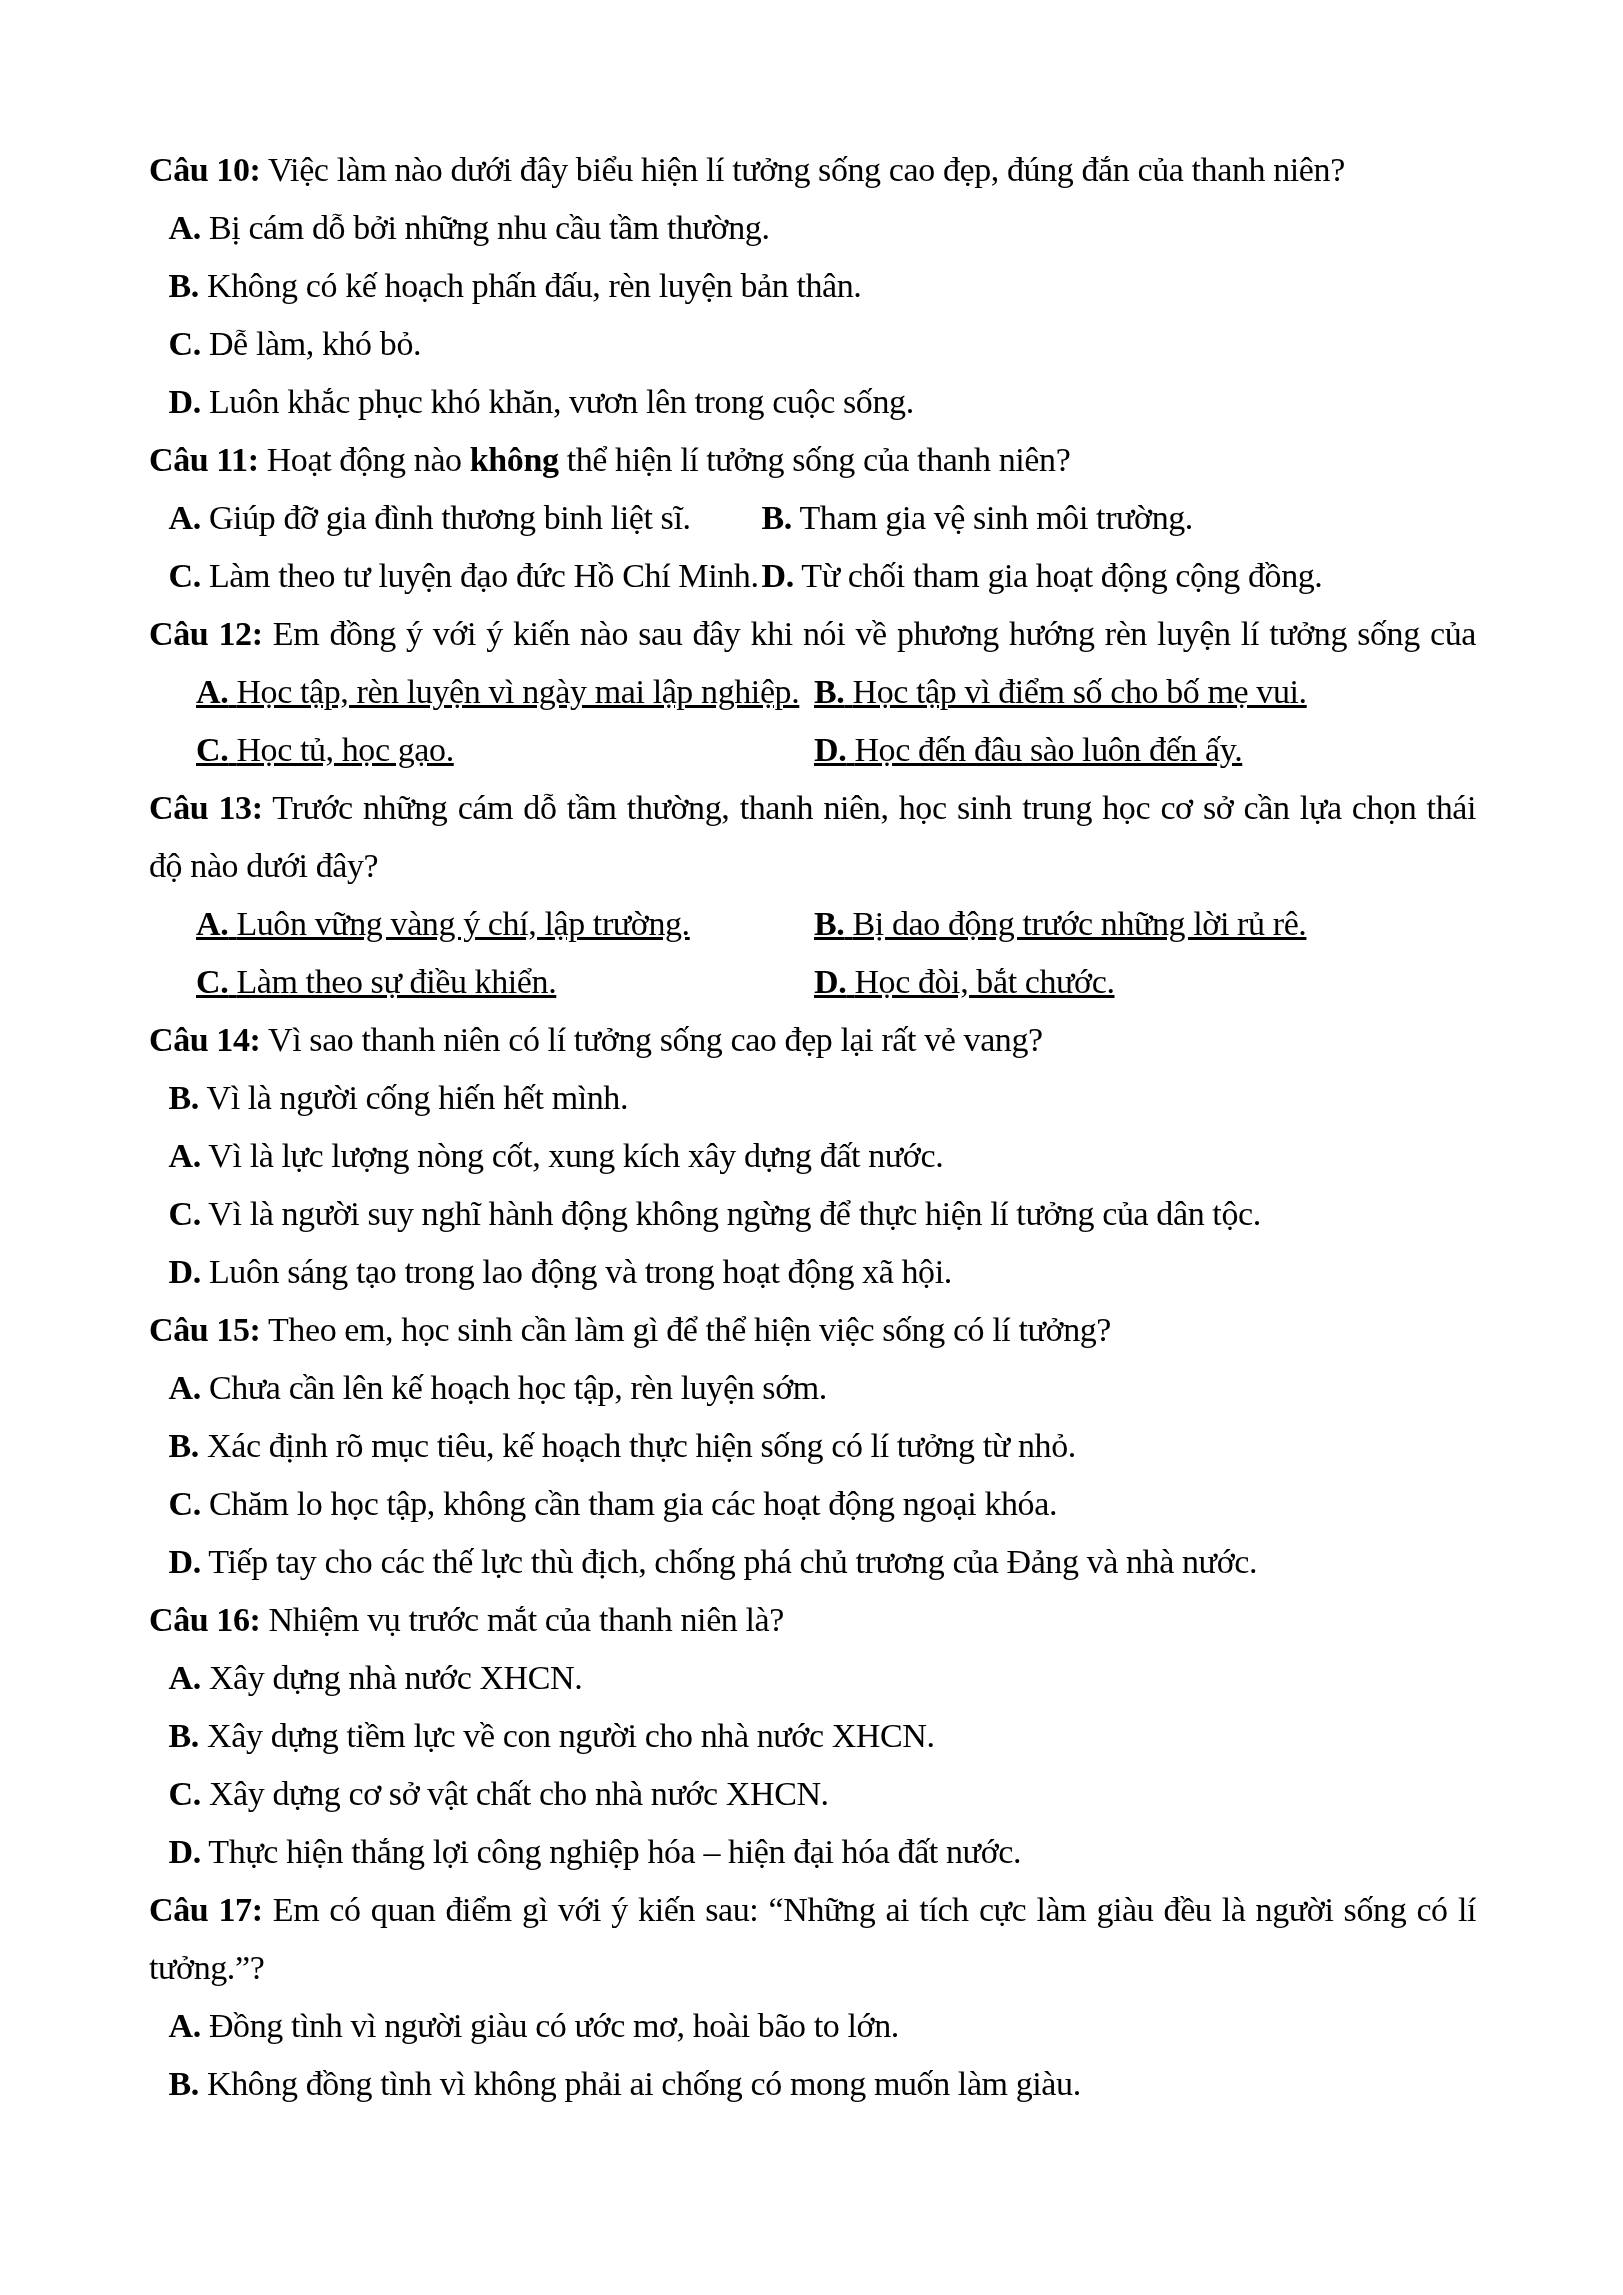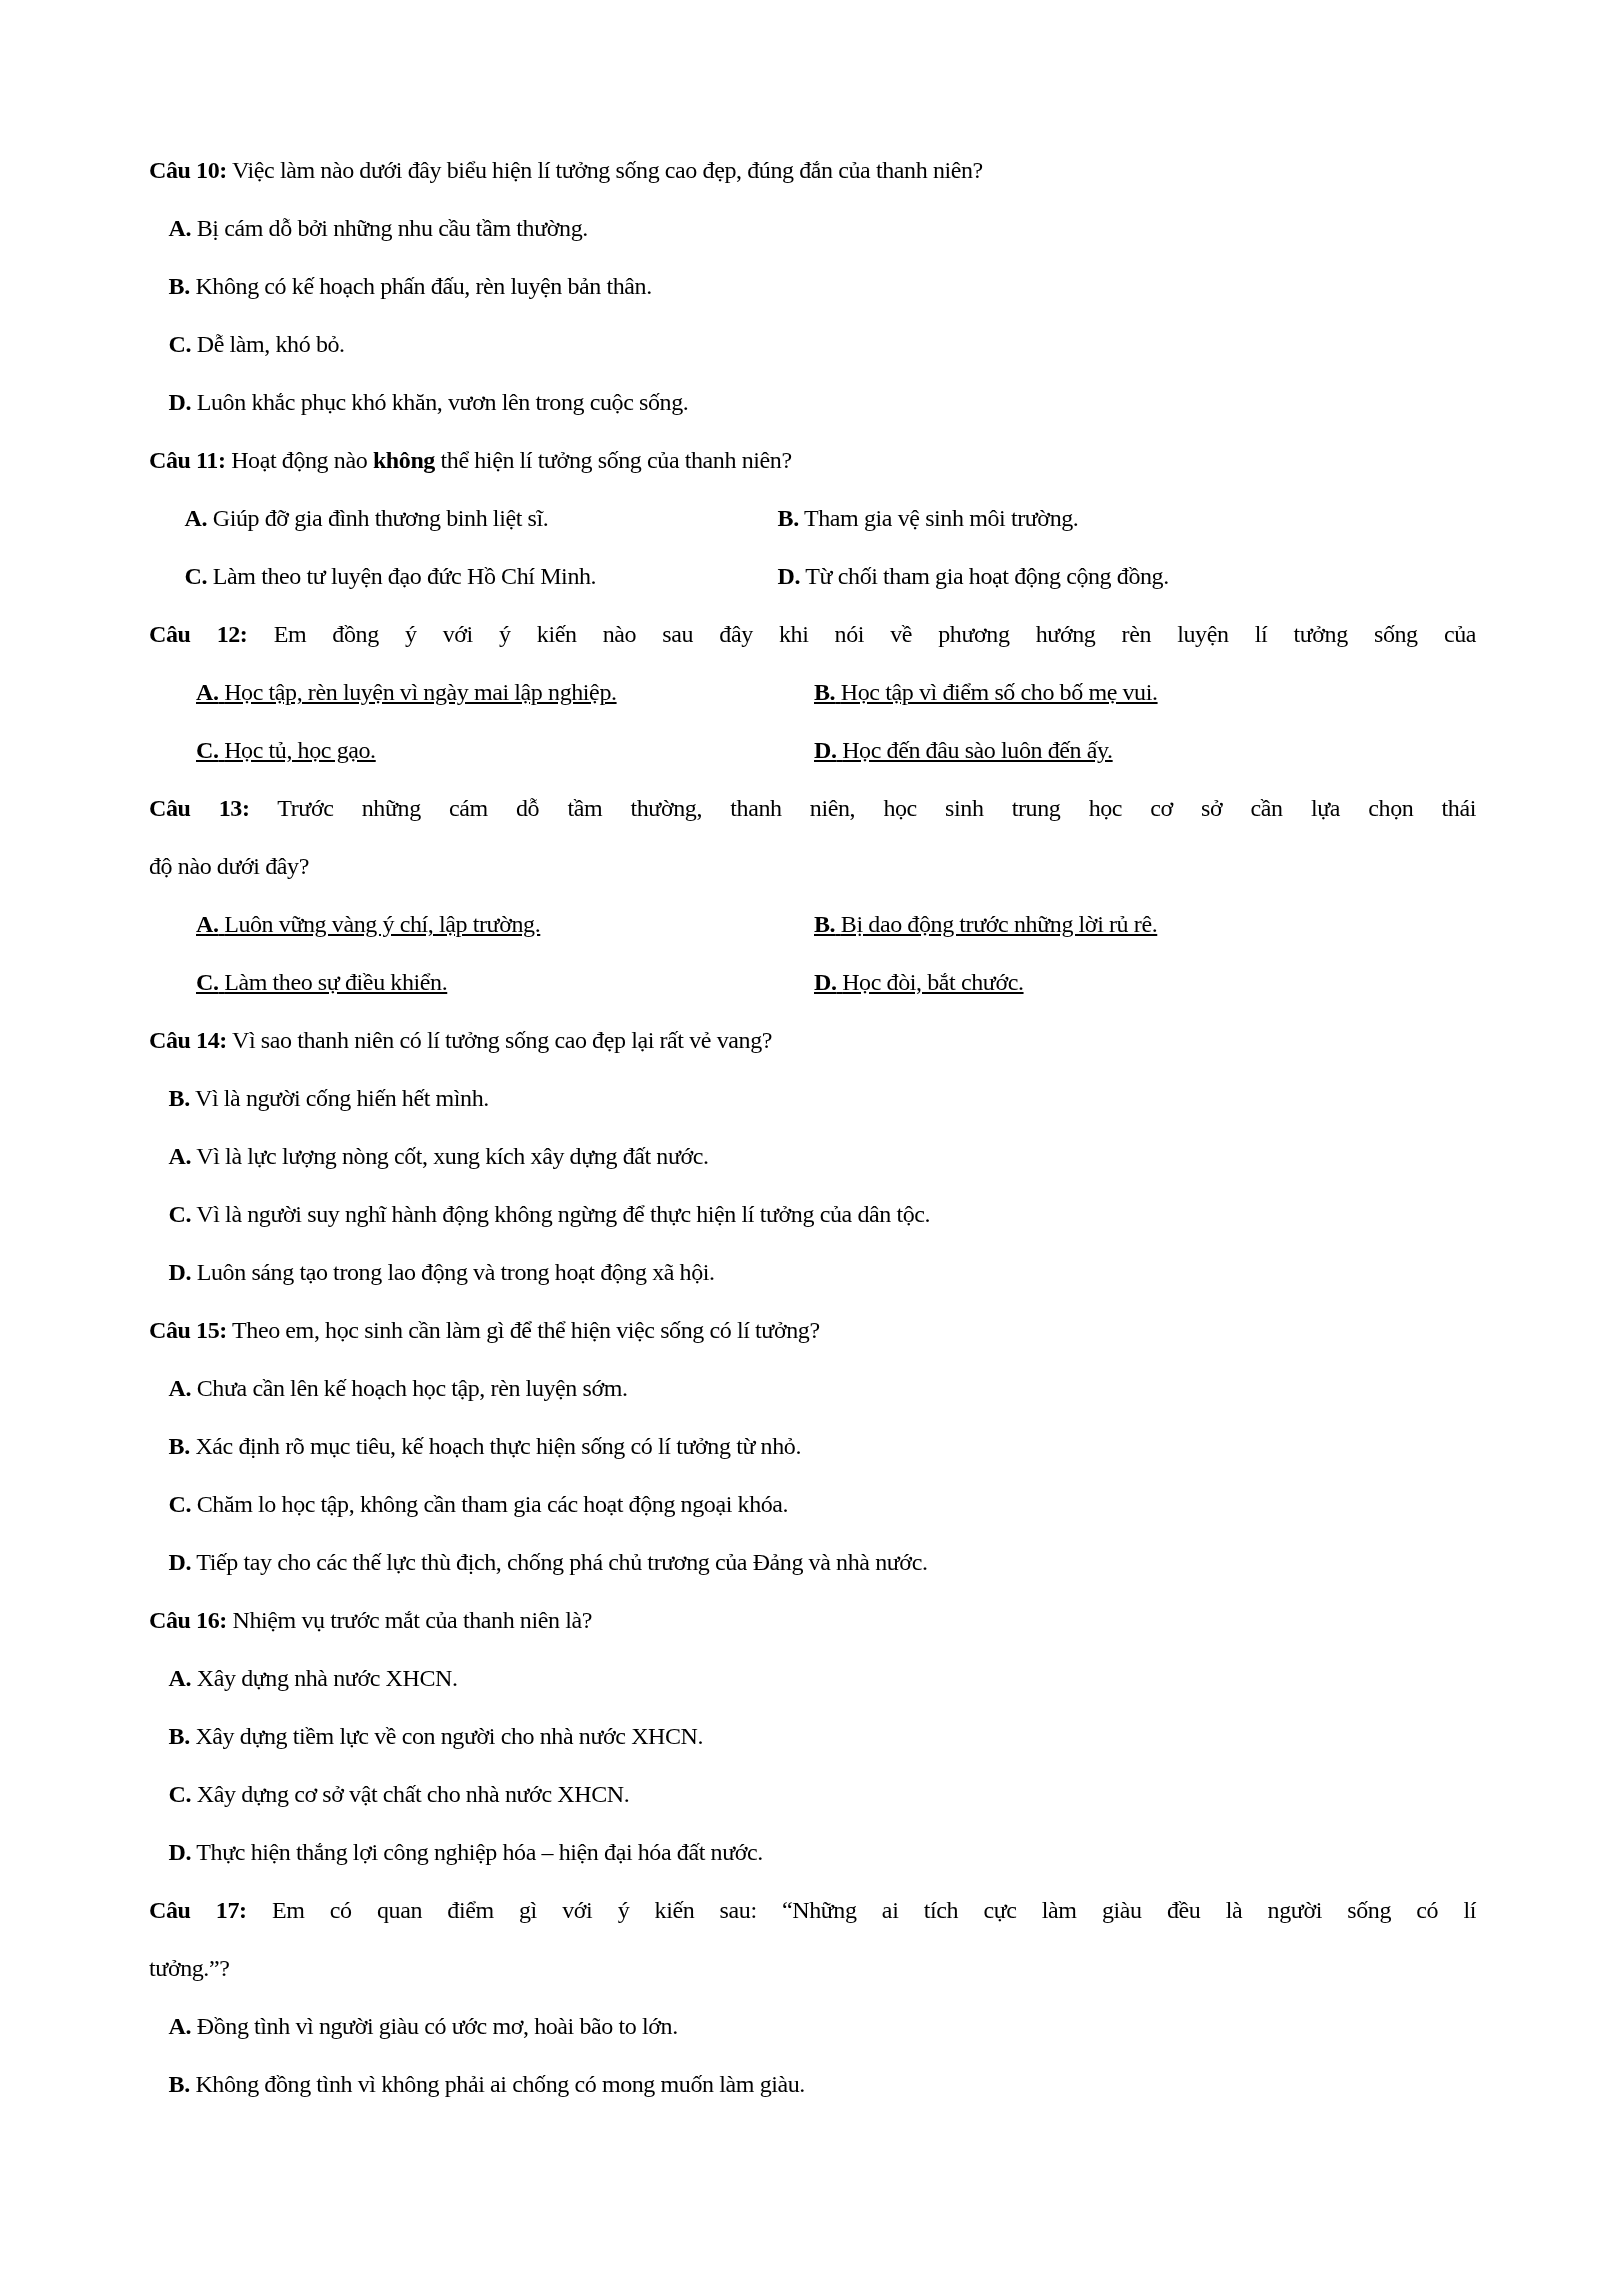--- a/index.html
+++ b/index.html
@@ -4,28 +4,28 @@
 <style>
   html,body { margin:0; padding:0; }
   body {
     width:1623px; height:2295px;
     background:#ffffff; color:#000000;
     font-family:"Liberation Serif","DejaVu Serif",serif;
     overflow:hidden;
   }
   .content {
     position:absolute; top:141px; left:149px; width:1327px;
-    font-size:24px; letter-spacing:-0.4px;
+    font-size:34px; letter-spacing:-0.4px;
   }
   .line { height:58px; line-height:58px; white-space:nowrap; }
   .just { white-space:normal; text-align:justify; text-align-last:justify; }
   .ind1 { padding-left:19.6px;font-family:Liberation Serif, serif; }
   .ind2 { padding-left:47px;text-decoration:underline; }
   .row  { display:flex; }
-  .c11  { width:593px; flex:0 0 auto;margin-left:16px; }
+  .c11  { width:593px; flex:0 0 auto; }
   .c12  { width:618px; flex:0 0 auto; }
   .b    { font-weight:bold; }
 </style>
 </head>
 <body>
 
 <div class="content">
 
   <div class="line"><span class="b">Câu 10:</span> <span>Việc làm nào dưới đây biểu hiện lí tưởng sống cao đẹp, đúng đắn của thanh niên?</span></div>
   <div class="line ind1"><span class="b">A.</span> <span>Bị cám dỗ bởi những nhu cầu tầm thường.</span></div>

